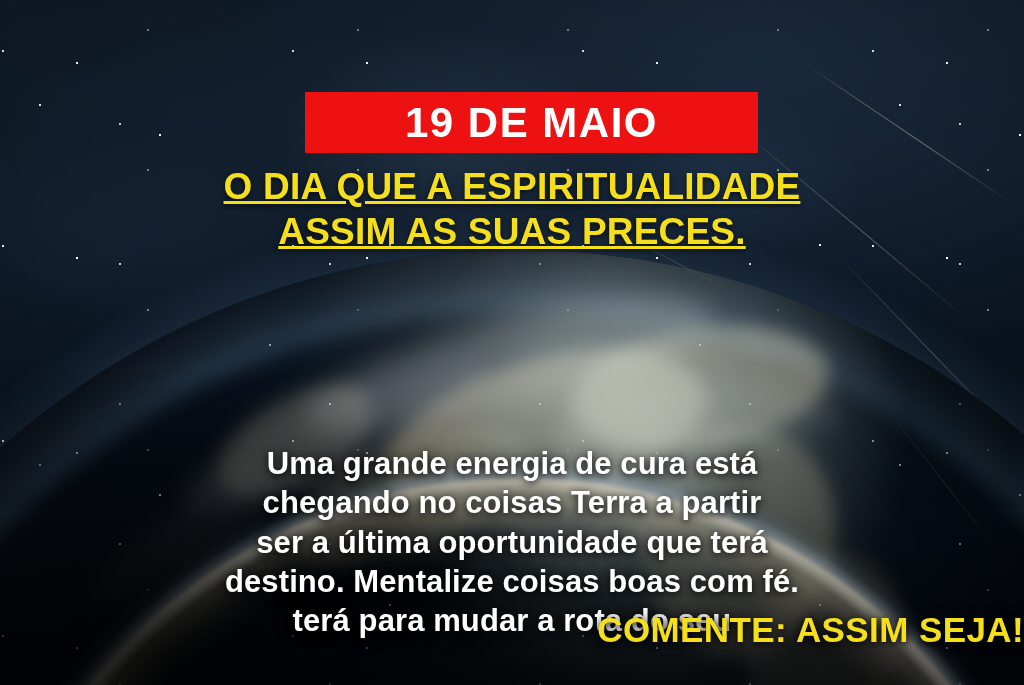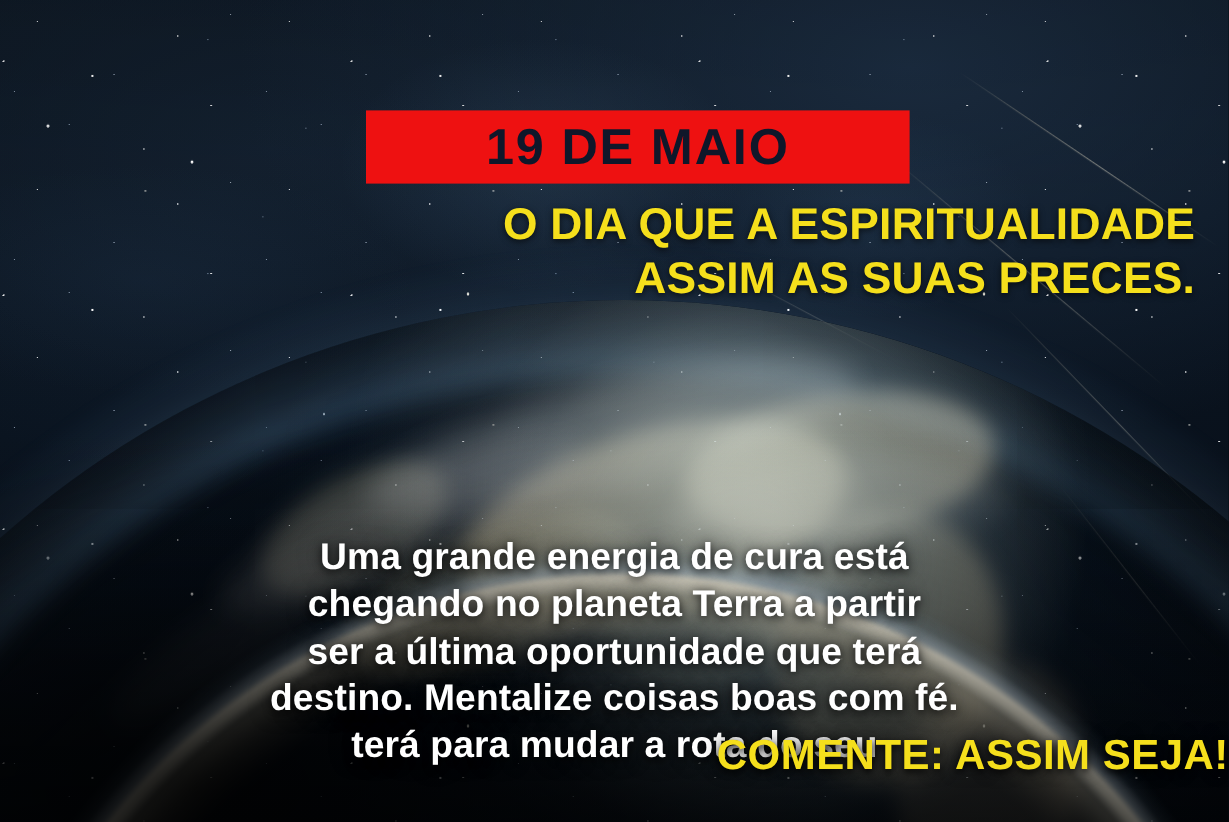--- a/index.html
+++ b/index.html
@@ -217,42 +217,43 @@
     left: 305px;
     top: 92px;
     width: 453px;
     height: 61px;
     background: #ee1111;
     display: flex;
     align-items: center;
     justify-content: center;
   }
   .date-banner-text {
-    color: #0f172a;
+    color: #ffffff;
     font-size: 42px;
     font-weight: bold;
     letter-spacing: 1.5px;
     line-height: 1;
     white-space: nowrap;
     font-stretch: condensed;
   }
 
   .headline {
     position: absolute;
     left: 0;
     right: 0;
     top: 164px;
-    text-align: right;
+    text-align: center;
     color: #f5df1c;
     font-size: 37px;
     font-weight: bold;
     line-height: 1.22;
     letter-spacing: 0.2px;
     text-shadow: 0 2px 5px rgba(0,0,0,0.65);
     padding: 0 28px;
+    text-decoration: underline;
   }
   .headline-line { display: block; white-space: nowrap; }
 
   .body-copy {
     position: absolute;
     left: 52px;
     right: 52px;
     top: 444px;
     text-align: center;
     color: #ffffff;
@@ -324,21 +325,21 @@
       <span class="date-banner-text">19 DE MAIO</span>
     </div>
 
     <div class="headline">
       <span class="headline-line">O DIA QUE A ESPIRITUALIDADE</span>
       <span class="headline-line">ASSIM AS SUAS PRECES.</span>
     </div>
 
     <div class="body-copy">
       <span class="body-line">Uma grande energia de cura está</span>
-      <span class="body-line">chegando no planeta Terra a partir</span>
+      <span class="body-line">chegando no coisas Terra a partir</span>
       <span class="body-line">ser a última oportunidade que terá</span>
       <span class="body-line">destino. Mentalize coisas boas com fé.</span>
       <span class="body-line">terá para mudar a rota do seu</span>
     </div>
 
     <div class="cta">COMENTE: ASSIM SEJA!</div>
 
   </div>
 </div>
 

